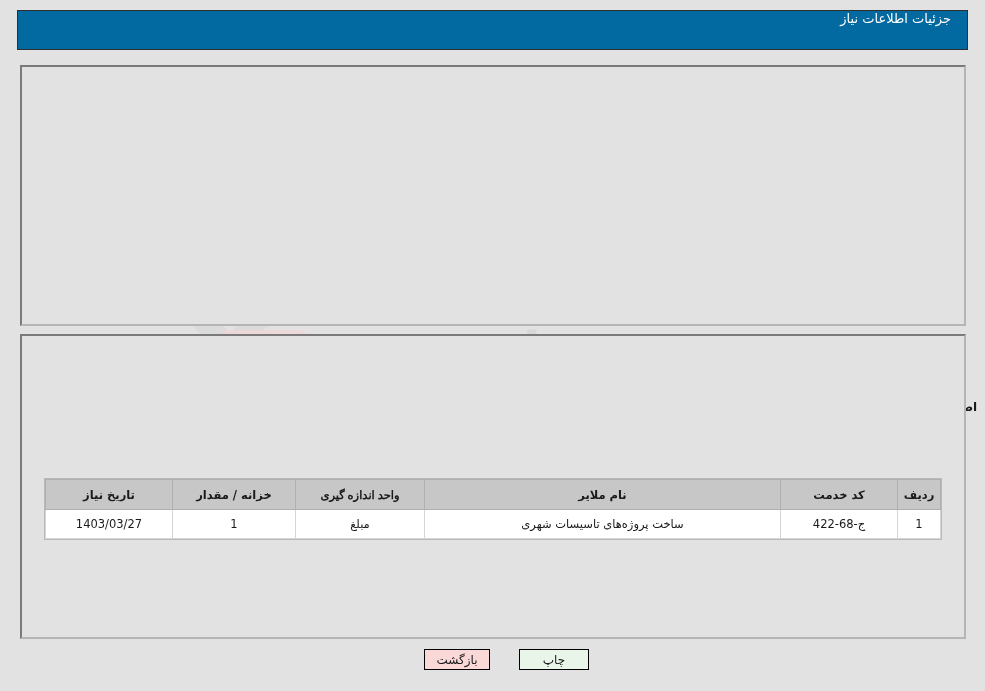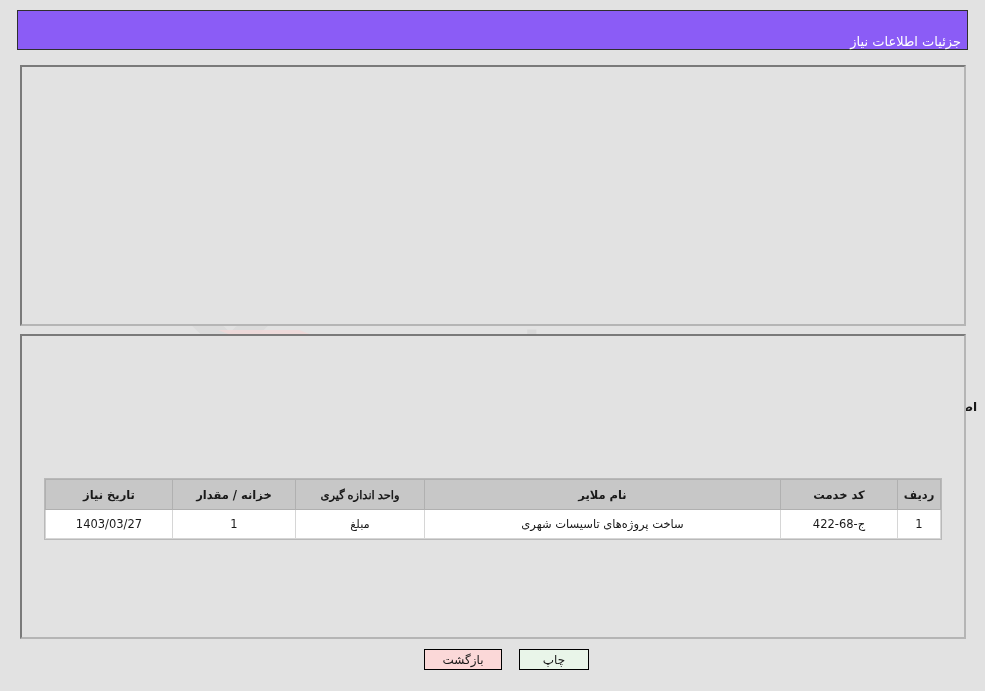--- a/index.html
+++ b/index.html
@@ -79,29 +79,29 @@
     clip-path: polygon(0 0, 58% 0, 100% 50%, 58% 100%, 0 100%, 42% 50%);
   }
 
   
   .title-bar {
     position: absolute;
     left: 17px;
     top: 10px;
     width: 951px;
     height: 40px;
-    background: #8b5cf6;
+    background: #0369a1;
     border: 1px solid #2f2f2f;
     box-sizing: border-box;
     color: #ffffff;
     font-size: 13px;
     display: flex;
-    align-items: flex-end;
+    align-items: flex-start;
     justify-content: flex-start;
-    padding-right: 6px;
+    padding-right: 16px;
     z-index: 2;
   }
 
   
   .panel {
     position: absolute;
     background: #e2e2e2;
     border: 2px solid #808080;
     border-top-color: #7a7a7a;
     border-left-color: #7a7a7a;
@@ -244,21 +244,21 @@
     border: 1px solid #000000;
     font-size: 12px;
     font-family: "DejaVu Sans", "Liberation Sans", sans-serif;
     color: #1a1a1a;
     display: flex;
     align-items: center;
     justify-content: center;
     cursor: pointer;
   }
   #btn-print { left: 519px; top: 649px; width: 70px; background: #e9f5e9; }
-  #btn-back  { left: 424px; top: 649px; width: 78px; background: #fbd8d8; }
+  #btn-back  { left: 424px; top: 649px; width: 66px; background: #fbd8d8; }
 </style>
 </head>
 <body>
 
 <div class="watermark">
   <div class="wm-shield"></div>
   <div class="wm-chev"></div>
   <div class="wm-text">AriaTender</div>
   <div class="wm-text2">.net</div>
 </div>

